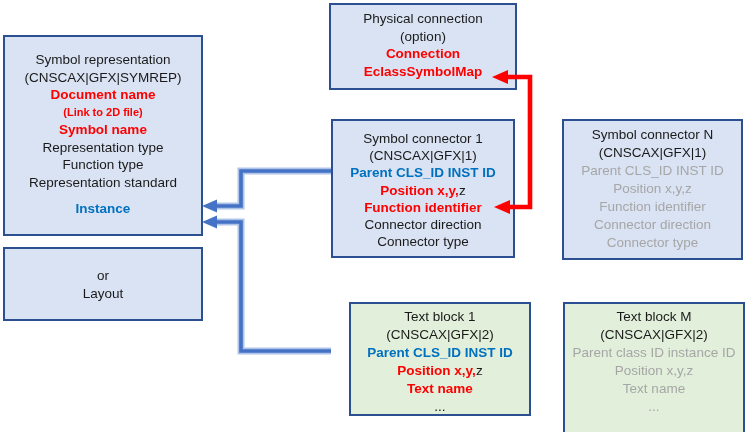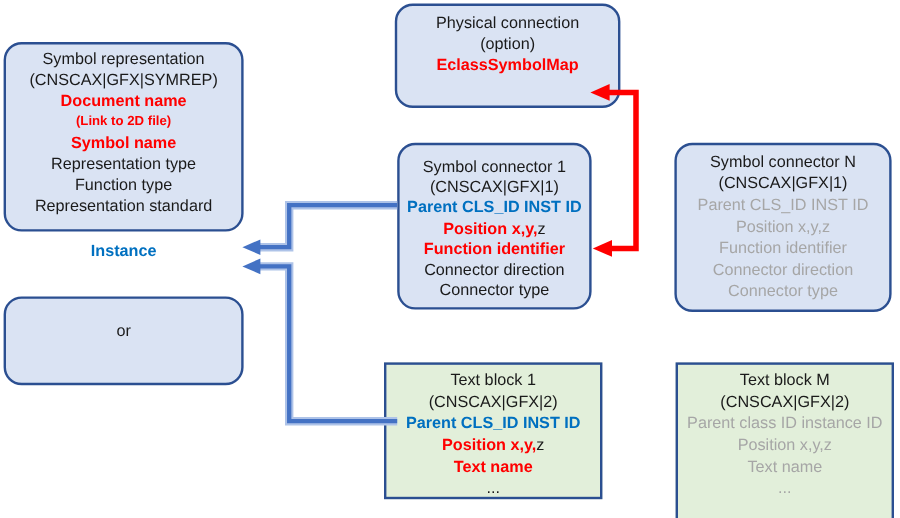--- a/index.html
+++ b/index.html
@@ -4,39 +4,39 @@
 <style>
   html,body{margin:0;padding:0;}
   body{
     width:750px;height:432px;position:relative;background:#ffffff;
     font-family:"Liberation Sans",sans-serif;overflow:hidden;
   }
   .box{
     position:absolute;border:2px solid #2B4F91;box-sizing:border-box;
     text-align:center;color:#1a1a1a;
   }
-  .blue-fill{background:#DAE3F3;border-radius:15px;}
+  .blue-fill{background:#DAE3F3;}
   .green-fill{background:#E2EFDA;}
   .line{font-size:13.5px;line-height:17.5px;white-space:nowrap;}
   .red{color:#FF0000;font-weight:600;}
   .blue{color:#0070C0;font-weight:600;}
   .gray{color:#A6A6A6;font-weight:400;}
   .black{color:#1a1a1a;font-weight:400;}
   .small{font-size:11px;font-weight:700;}
   .bold{font-weight:700;}
   
-  .box-a{left:3px;top:35px;width:200px;height:158px;padding-top:3px;}
+  .box-a{left:3px;top:35px;width:200px;height:201px;padding-top:14px;}
   .box-a .instance-line{position:absolute;left:0;right:0;top:163px;line-height:18px;}
   .box-b{left:3px;top:247px;width:200px;height:74px;padding-top:18px;}
   .box-c{left:329px;top:3px;width:188px;height:87px;padding-top:5px;}
-  .box-d{left:331px;top:119px;width:162px;height:139px;padding-top:9px;}
+  .box-d{left:331px;top:119px;width:184px;height:139px;padding-top:9px;}
   .box-d .line{line-height:17.2px;}
   .box-e{left:562px;top:119px;width:181px;height:141px;padding-top:5px;}
   .box-e .line{line-height:18px;}
-  .box-f{left:320px;top:302px;width:182px;height:114px;padding-top:4px;}
+  .box-f{left:349px;top:302px;width:182px;height:114px;padding-top:4px;}
   .box-f .line{line-height:18px;}
   .box-g{left:563px;top:302px;width:182px;height:146px;padding-top:4px;}
   .box-g .line{line-height:18px;}
   #arrow-layer{position:absolute;left:0;top:0;width:750px;height:432px;pointer-events:none;}
 </style>
 </head>
 <body>
 
 <div class="box blue-fill box-a">
   <div class="line black">Symbol representation</div>
@@ -45,25 +45,27 @@
   <div class="line red small">(Link to 2D file)</div>
   <div class="line red">Symbol name</div>
   <div class="line black">Representation type</div>
   <div class="line black">Function type</div>
   <div class="line black">Representation standard</div>
   <div class="line blue bold instance-line">Instance</div>
 </div>
 
 <div class="box blue-fill box-b">
   <div class="line black">or</div>
+  <div class="line black">Layout</div>
 </div>
 
 <div class="box blue-fill box-c">
   <div class="line black">Physical connection</div>
   <div class="line black">(option)</div>
+  <div class="line red">Connection</div>
   <div class="line red">EclassSymbolMap</div>
 </div>
 
 <div class="box blue-fill box-d">
   <div class="line black">Symbol connector 1</div>
   <div class="line black">(CNSCAX|GFX|1)</div>
   <div class="line blue">Parent CLS_ID INST ID</div>
   <div class="line"><span class="red">Position x,y,</span><span class="black">z</span></div>
   <div class="line red">Function identifier</div>
   <div class="line black">Connector direction</div>

